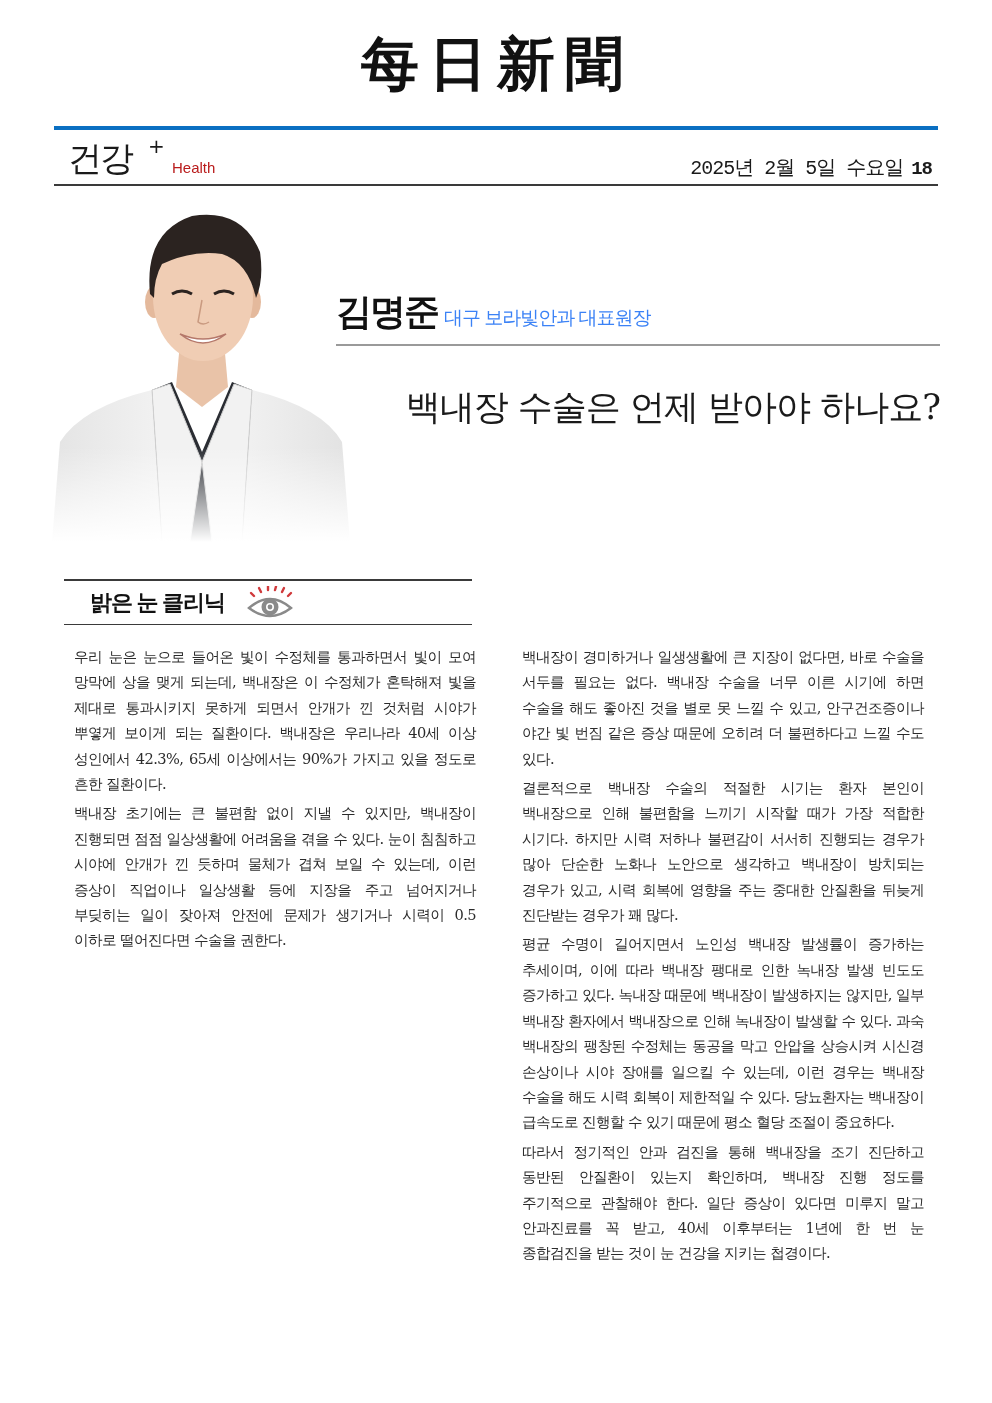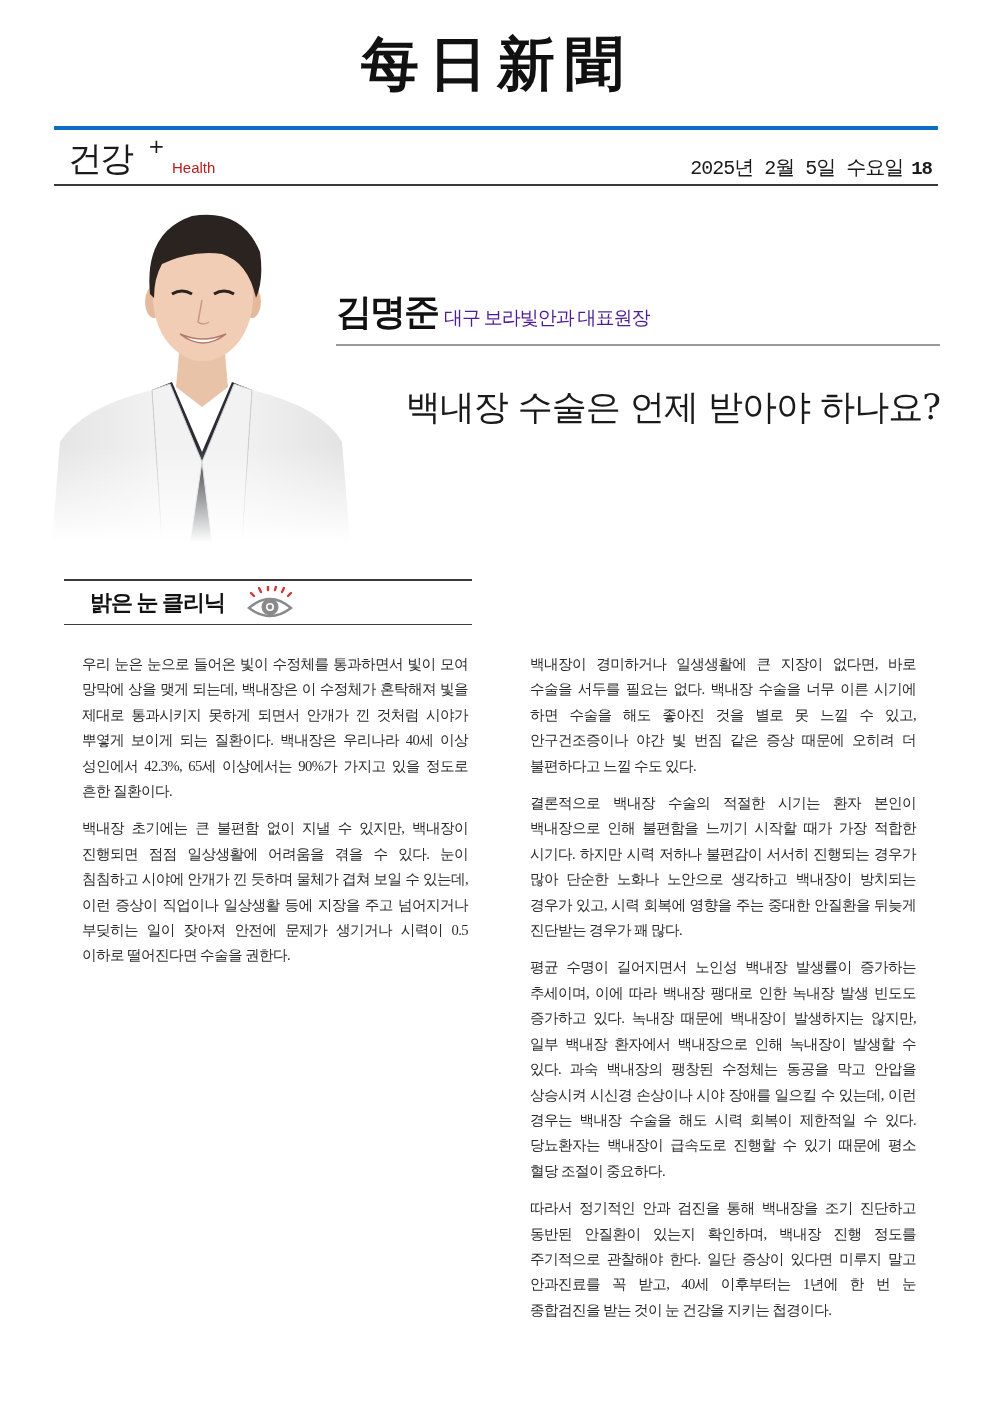--- a/index.html
+++ b/index.html
@@ -16,32 +16,32 @@
   .section-en { position: absolute; left: 118px; top: 27px; font-family: Liberation Sans, sans-serif; font-size: 15px; color: #b91c1c; }
   .dateline { position: absolute; right: 6px; top: 22px; font-family: Liberation Mono, monospace; font-size: 20px; color: #1a1a1a; letter-spacing: -1px; }
   .page-num { font-weight: 700; margin-left: 8px; font-size: 19px; }
   .head-rule { position: absolute; left: 54px; top: 184px; width: 884px; height: 2px; background: #3a3a3a; }
 
   .photo { position: absolute; left: 52px; top: 202px; width: 298px; height: 340px; overflow: hidden; }
   .photo svg { display: block; }
 
   .author { position: absolute; left: 336px; top: 288px; width: 604px; }
   .author-name { font-family: "DejaVu Sans", sans-serif; font-weight: 700; font-size: 36px; letter-spacing: -2px; color: #111; }
-  .author-role { font-family: Liberation Serif, serif; font-size: 19px; letter-spacing: -1px; margin-left: 6px; color: #4c1d95; }
+  .author-role { font-family: Liberation Sans, sans-serif; font-size: 19px; letter-spacing: -1px; margin-left: 6px; color: #3b82f6; }
   .author-rule { position: absolute; left: 336px; top: 344px; width: 604px; height: 2px; background: #9a9a9a; }
 
   .headline { position: absolute; right: 52px; top: 384px; font-family: "DejaVu Serif", "Liberation Serif", serif; font-size: 35px; letter-spacing: -1px; color: #1a1a1a; }
 
   .column-rule-top { position: absolute; left: 64px; top: 579px; width: 408px; height: 2px; background: #3a3a3a; }
   .column-rule-bot { position: absolute; left: 64px; top: 624px; width: 408px; height: 1px; background: #3a3a3a; }
   .column-title { position: absolute; left: 90px; top: 588px; font-family: Liberation Serif, serif; font-size: 22px; letter-spacing: -1px; color: #111; font-weight: 700; }
   .eye-icon { position: absolute; left: 246px; top: 586px; width: 48px; height: 34px; }
 
   .col { position: absolute; width: 410px; font-family: "DejaVu Serif", "Liberation Serif", serif; font-size: 14.6px; line-height: 25.4px; color: #2b2b2b; text-align: justify; letter-spacing: -0.6px; word-break: keep-all; }
-  .col p { margin: 12px; font-family: Liberation Serif, serif; }
+  .col p { margin: 4px; }
   .col-left { left: 70px; top: 640px; }
   .col-right { left: 518px; top: 640px; }
 </style>
 </head>
 <body>
 
 <div class="masthead">
   <div class="masthead-title">每日新聞</div>
 </div>
 

